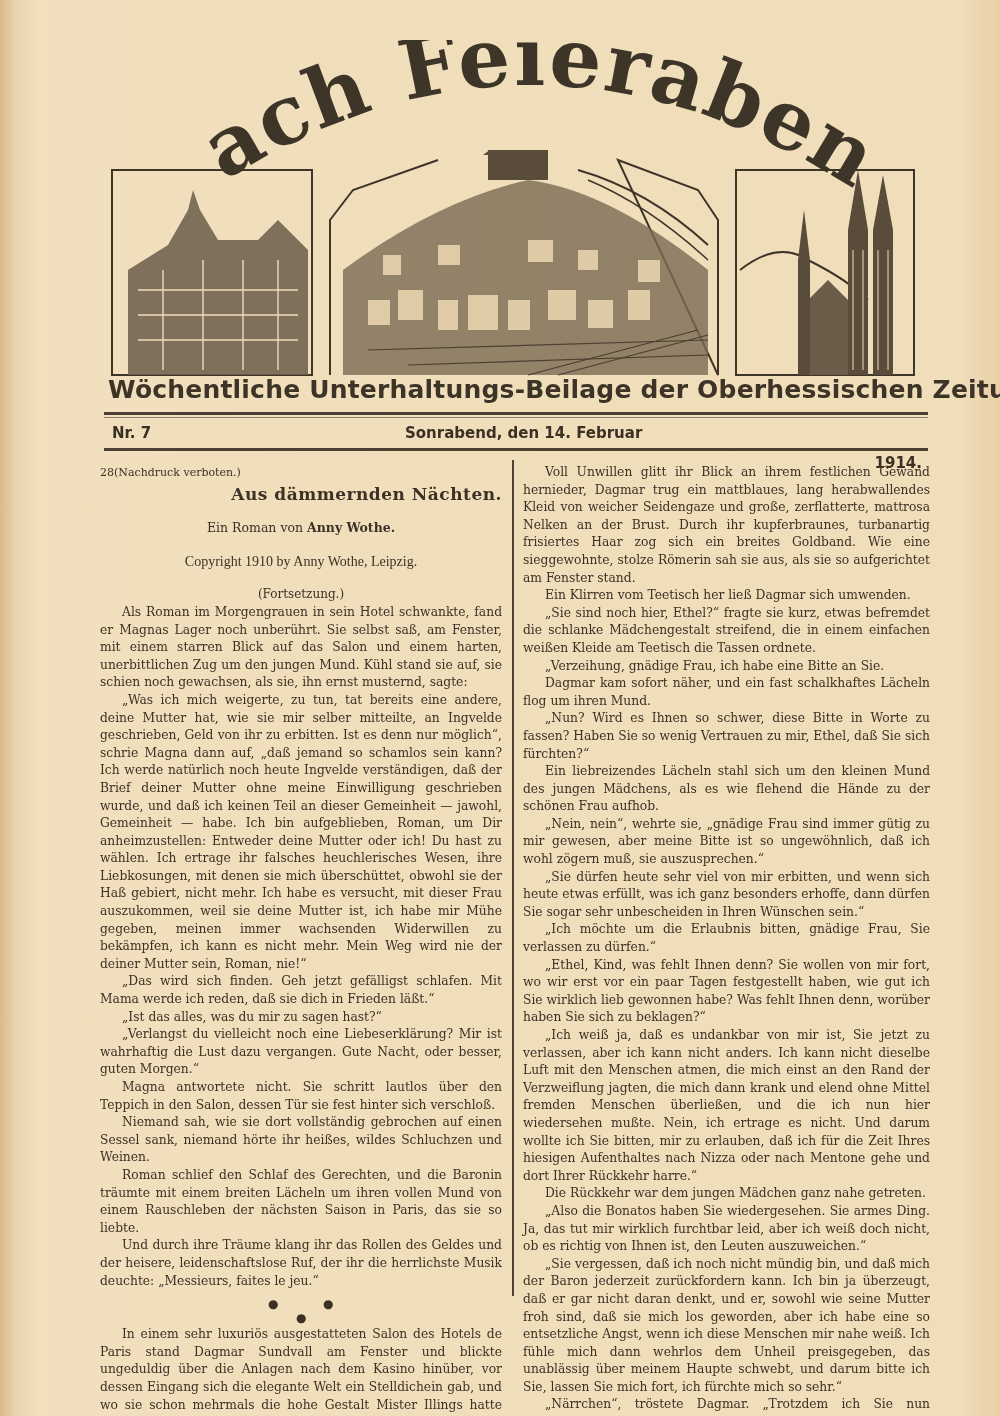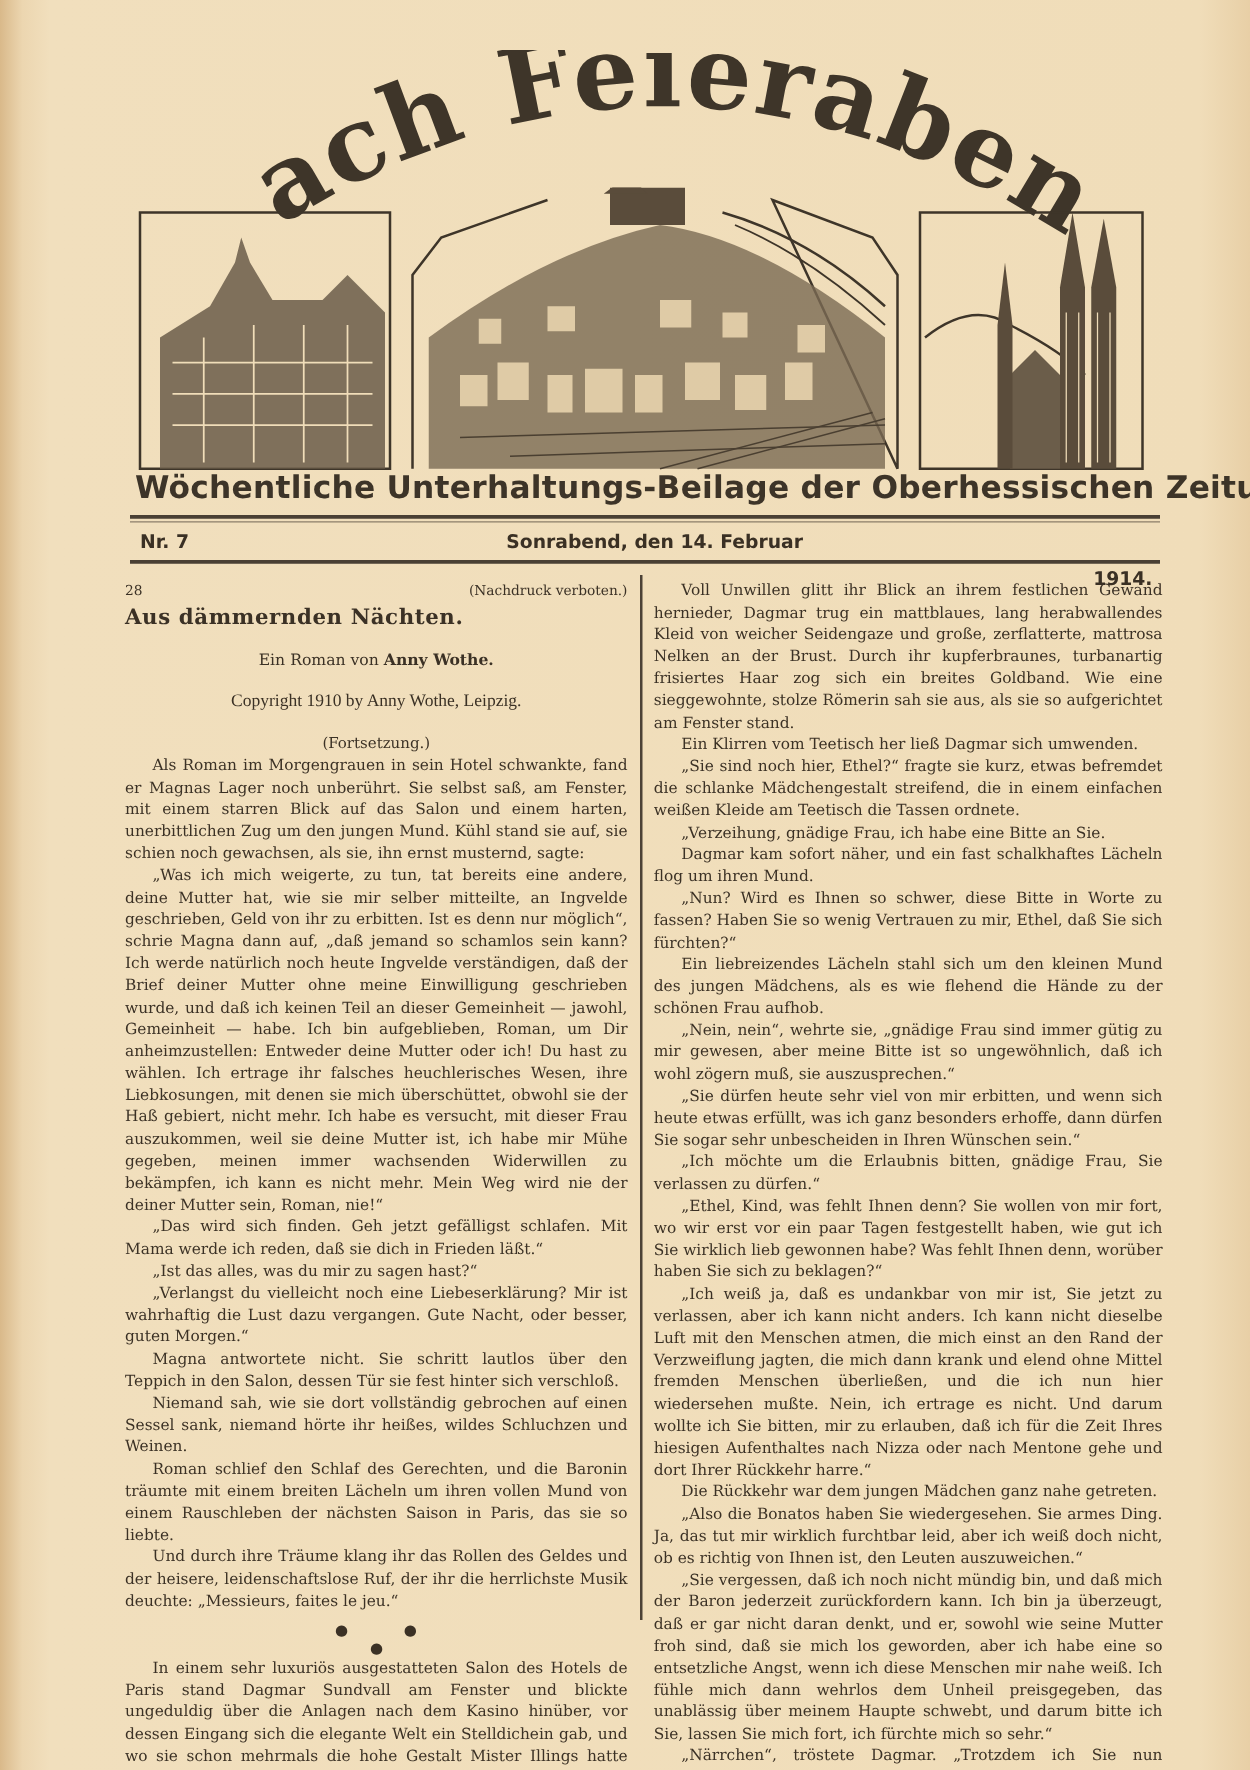--- a/index.html
+++ b/index.html
@@ -38,22 +38,22 @@
   .col {
     position:absolute; top:464px;
     font-family:"DejaVu Serif", serif; font-size:12.3px; line-height:17.6px;
     color:#3b3125; text-align:justify;
   }
   .col.left { left:100px; width:402px; }
   .col.right { left:523px; width:407px; }
   .col-divider { position:absolute; left:512px; top:460px; width:1.5px; height:836px; background:#4c4236; }
   .col p { margin:0; text-indent:22px; }
   .col p.noind { text-indent:0;margin-top:16px; }
-  .header-line { display:flex; justify-content:space-between; font-size:11px; margin-bottom:4px;gap:20px; }
-  .story-title { text-align:left; font-weight:bold; font-size:17px; letter-spacing:0.5px; margin:2px 0 4px; font-family:"DejaVu Serif", serif; }
+  .header-line { display:flex; font-size:11px; margin-bottom:4px; }
+  .story-title { text-align:right; font-weight:bold; font-size:17px; letter-spacing:0.5px; margin:2px 0 4px; font-family:"DejaVu Serif", serif; }
   .byline, .copyright, .continued { text-align:center; font-size:12.5px; margin:0; }
   .byline b { font-weight:bold; }
   .copyright { font-family:"Liberation Serif", serif; font-size:14px; }
   .continued { font-size:12px; margin-bottom:3px; }
   .stars { text-align:center; height:36px; position:relative; font-size:12px; }
   .stars span { position:absolute; }
 </style>
 </head>
 <body>
 

